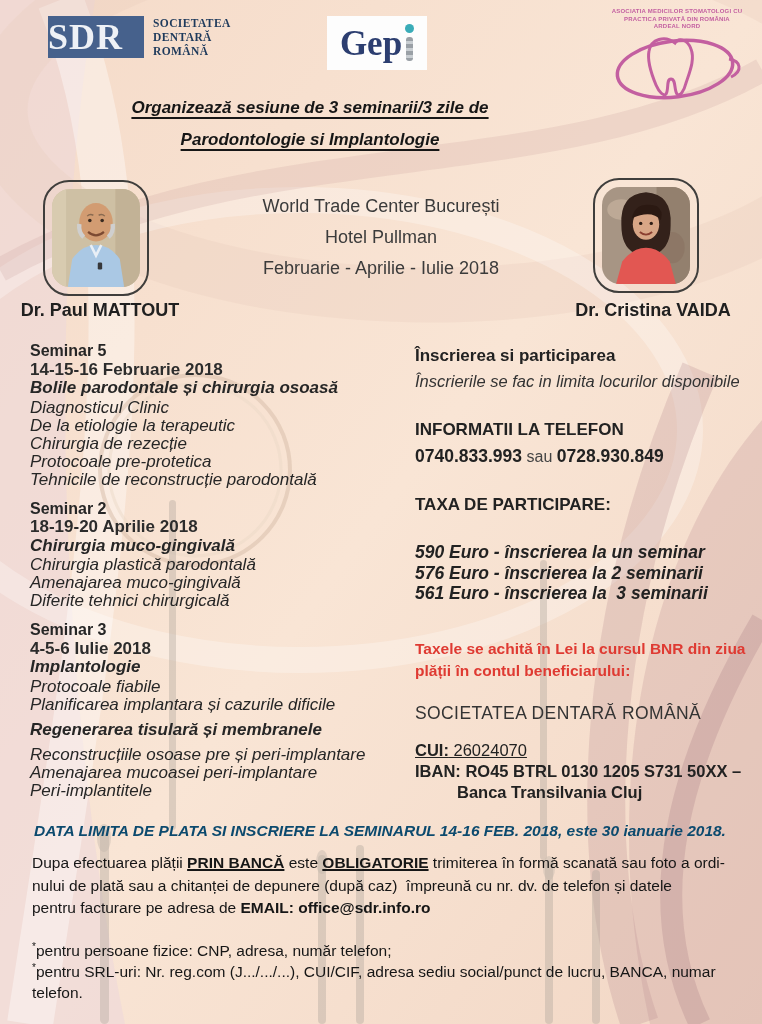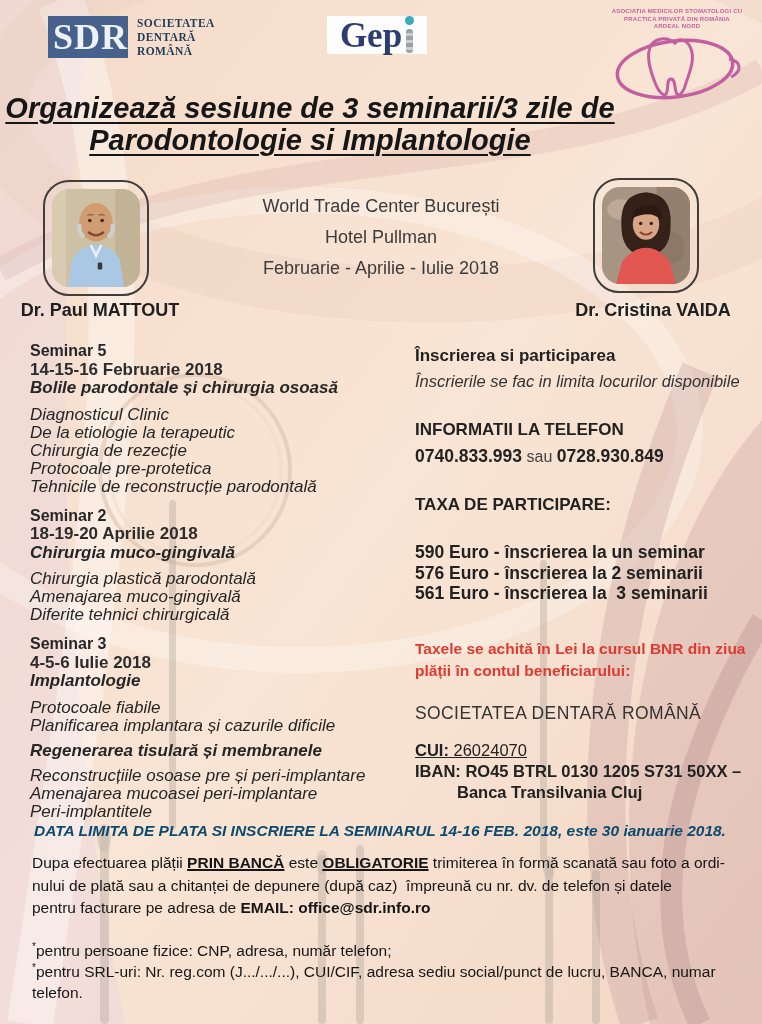--- a/index.html
+++ b/index.html
@@ -6,38 +6,38 @@
   .canvas{
     position:relative;width:762px;height:1024px;overflow:hidden;
     font-family:"Liberation Sans",sans-serif;color:#222;
     background:#f8e2d1;margin:0 auto;
   }
   .bg{position:absolute;inset:0;z-index:0;}
   .layer{position:absolute;z-index:1;}
 
   
   .sdr-logo{left:48px;top:16px;display:flex;gap:9px;align-items:flex-start;}
-  .sdr-box{width:80px;height:42px;background:#46618c;color:#eef1f6;
+  .sdr-box{width:96px;height:42px;background:#46618c;color:#eef1f6;
     font-family:"Liberation Serif",serif;font-weight:bold;font-size:36px;
-    line-height:42px;text-align:right;letter-spacing:1px;}
+    line-height:42px;text-align:left;letter-spacing:1px;}
   .sdr-text span{display:block;font-family:"Liberation Serif",serif;font-weight:bold;
     color:#1e3a5c;font-size:11.5px;line-height:14px;letter-spacing:.4px;}
-  .gepi-box{left:327px;top:16px;width:100px;height:38px;background:#fdfdfd;
+  .gepi-box{left:327px;top:16px;width:100px;height:54px;background:#fdfdfd;
     display:flex;align-items:center;justify-content:center;gap:1px;}
   .gepi-text{font-family:"Liberation Serif",serif;font-weight:bold;color:#2c3e70;font-size:35px;line-height:35px;}
   .gepi-i{position:relative;width:9px;height:38px;margin-left:2px;}
   .gepi-i .dot{position:absolute;left:0;top:0;width:9px;height:9px;border-radius:50%;background:#3aacb8;}
   .gepi-i .stem{position:absolute;left:1px;top:13px;width:7px;height:24px;border-radius:3px;
     background:repeating-linear-gradient(180deg,#9aa0a6 0 4px,#c9ced2 4px 7px);}
   .ardeal{left:596px;top:8px;width:162px;text-align:center;}
   .ardeal-lines span{display:block;font-size:6px;line-height:7.5px;font-weight:bold;color:#c35fa0;letter-spacing:.2px;}
 
   
   .title{left:0;top:92px;width:620px;text-align:center;font-weight:bold;font-style:italic;
-    font-size:29px;line-height:32px;color:#161616;}
+    font-size:17px;line-height:32px;color:#161616;}
   .title span{text-decoration:underline;text-decoration-thickness:2px;text-underline-offset:4px;}
 
   
   .photo-frame{border:2px solid #3f3e3c;border-radius:26px;padding:7px;background:transparent;}
   .photo-frame .ph{width:100%;height:100%;border-radius:18px;overflow:hidden;display:block;}
   .photo-left{left:43px;top:180px;width:88px;height:98px;}
   .photo-right{left:593px;top:178px;width:88px;height:97px;}
   .speaker-name{font-weight:bold;font-size:18px;color:#202020;text-align:center;}
   .name-left{left:15px;top:300px;width:170px;}
   .name-right{left:568px;top:300px;width:170px;}
@@ -45,34 +45,34 @@
   
   .venue{left:211px;top:197px;width:340px;text-align:center;color:#3b3b3b;font-size:18px;}
   .venue div{margin-bottom:13px;line-height:18px;}
 
   
   .sem-col{left:30px;top:342px;width:368px;color:#262626;}
   .sem-block{margin-bottom:11px;}
   .sem-title{font-weight:bold;font-size:16px;line-height:18.5px;}
   .sem-date{font-weight:bold;font-size:17px;line-height:18.5px;color:#2c2c2c;}
   .sem-sub{font-weight:bold;font-style:italic;font-size:17px;line-height:18.5px;}
-  .sem-items{margin-top:8px;}
+  .sem-items{margin-top:1px;}
   .sem-item{font-style:italic;font-size:17px;line-height:18px;}
   .sem-sub2{margin-top:7px;}
   .sem-items2{margin-top:7px;}
 
   
   .reg-col{left:415px;top:347px;width:340px;color:#222;}
   .reg-h{font-weight:bold;font-size:17px;line-height:18px;}
   .reg-note{font-style:italic;font-size:16.5px;line-height:18px;margin-top:7px;color:#333;}
   .phone-h{font-weight:bold;font-size:17px;margin-top:30px;}
   .phones{margin-top:6px;font-size:17.5px;font-weight:bold;}
   .phones .sep{font-weight:normal;font-size:16px;color:#444;}
   .fee-h{font-weight:bold;font-size:17px;margin-top:28px;}
-  .fees{margin-top:27px;}
+  .fees{margin-top:27px;font-style:italic;}
   .fee{font-weight:bold;font-size:17.5px;line-height:20.5px;white-space:pre-wrap;}
   .rednote{margin-top:34px;color:#df3a32;font-weight:bold;font-size:15.5px;line-height:22px;}
   .rednote div{white-space:nowrap;}
   .beneficiary{margin-top:21px;font-size:17.5px;color:#343434;letter-spacing:.4px;}
   .cui{margin-top:17px;font-size:16.5px;text-decoration:underline;}
   .cui .lbl{font-weight:bold;}
   .iban{font-weight:bold;font-size:16.5px;line-height:19px;margin-top:2px;}
   .iban-2{padding-left:42px;}
 
   

